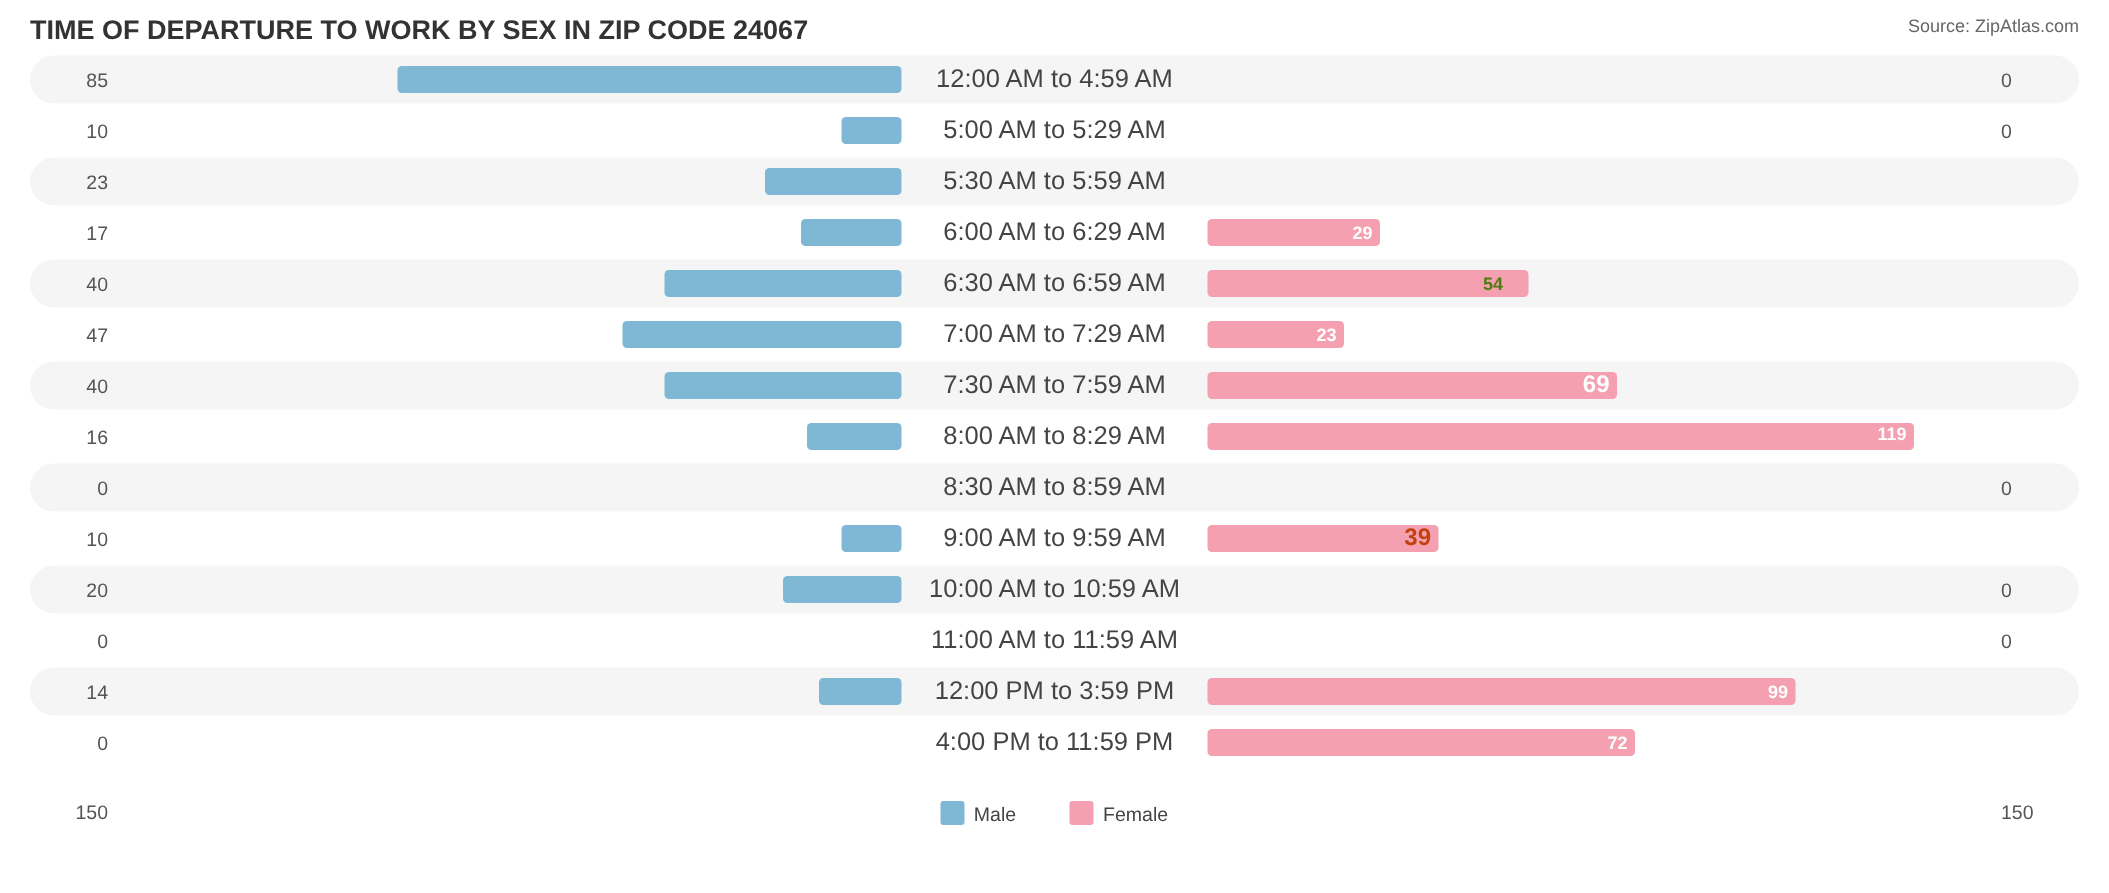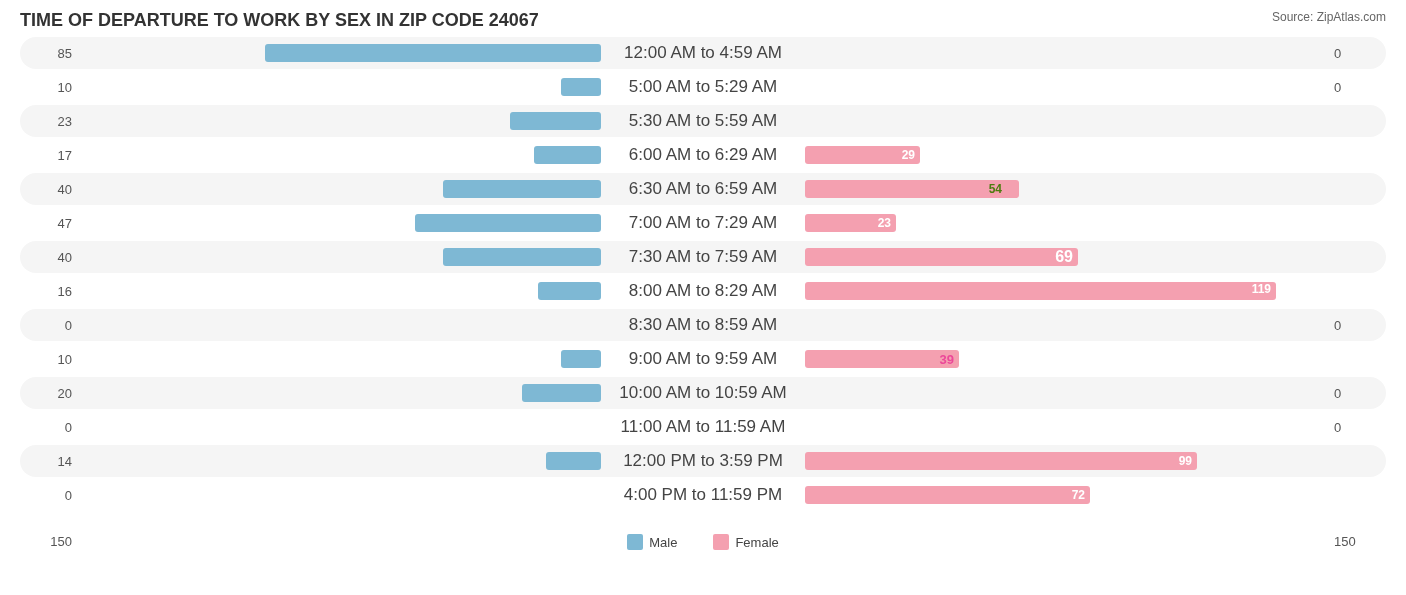--- a/index.html
+++ b/index.html
@@ -262,21 +262,21 @@
         </div>
         <div class="row-container">
           <div class="left-value">10</div>
           <div class="left-bar-area" style="width: 523px; flex: 0 0 auto;">
             <div class="bar-blue" style="width: 40px;"></div>
           </div>
           <div class="center-label">9:00 AM to 9:59 AM</div>
           <div class="right-bar-area" style="width: 523px; flex: 0 0 auto; position: relative;">
             <div class="bar-pink-wrapper" style="position: relative; display: inline-flex; align-items: center;">
               <div class="bar-pink" style="width: 154px;"></div>
-              <span class="inline-label" style="position: absolute; right: 5px; font-size: 13px; font-weight: bold; color: #ec4899;">39</span>
+              <span class="inline-label" style="position: absolute; right: 5px; font-size: 16px; font-weight: bold; color: #c2410c;">39</span>
             </div>
           </div>
           <div class="right-value"></div>
         </div>
         <div class="row-container">
           <div class="left-value">20</div>
           <div class="left-bar-area" style="width: 523px; flex: 0 0 auto;">
             <div class="bar-blue" style="width: 79px;"></div>
           </div>
           <div class="center-label">10:00 AM to 10:59 AM</div>

